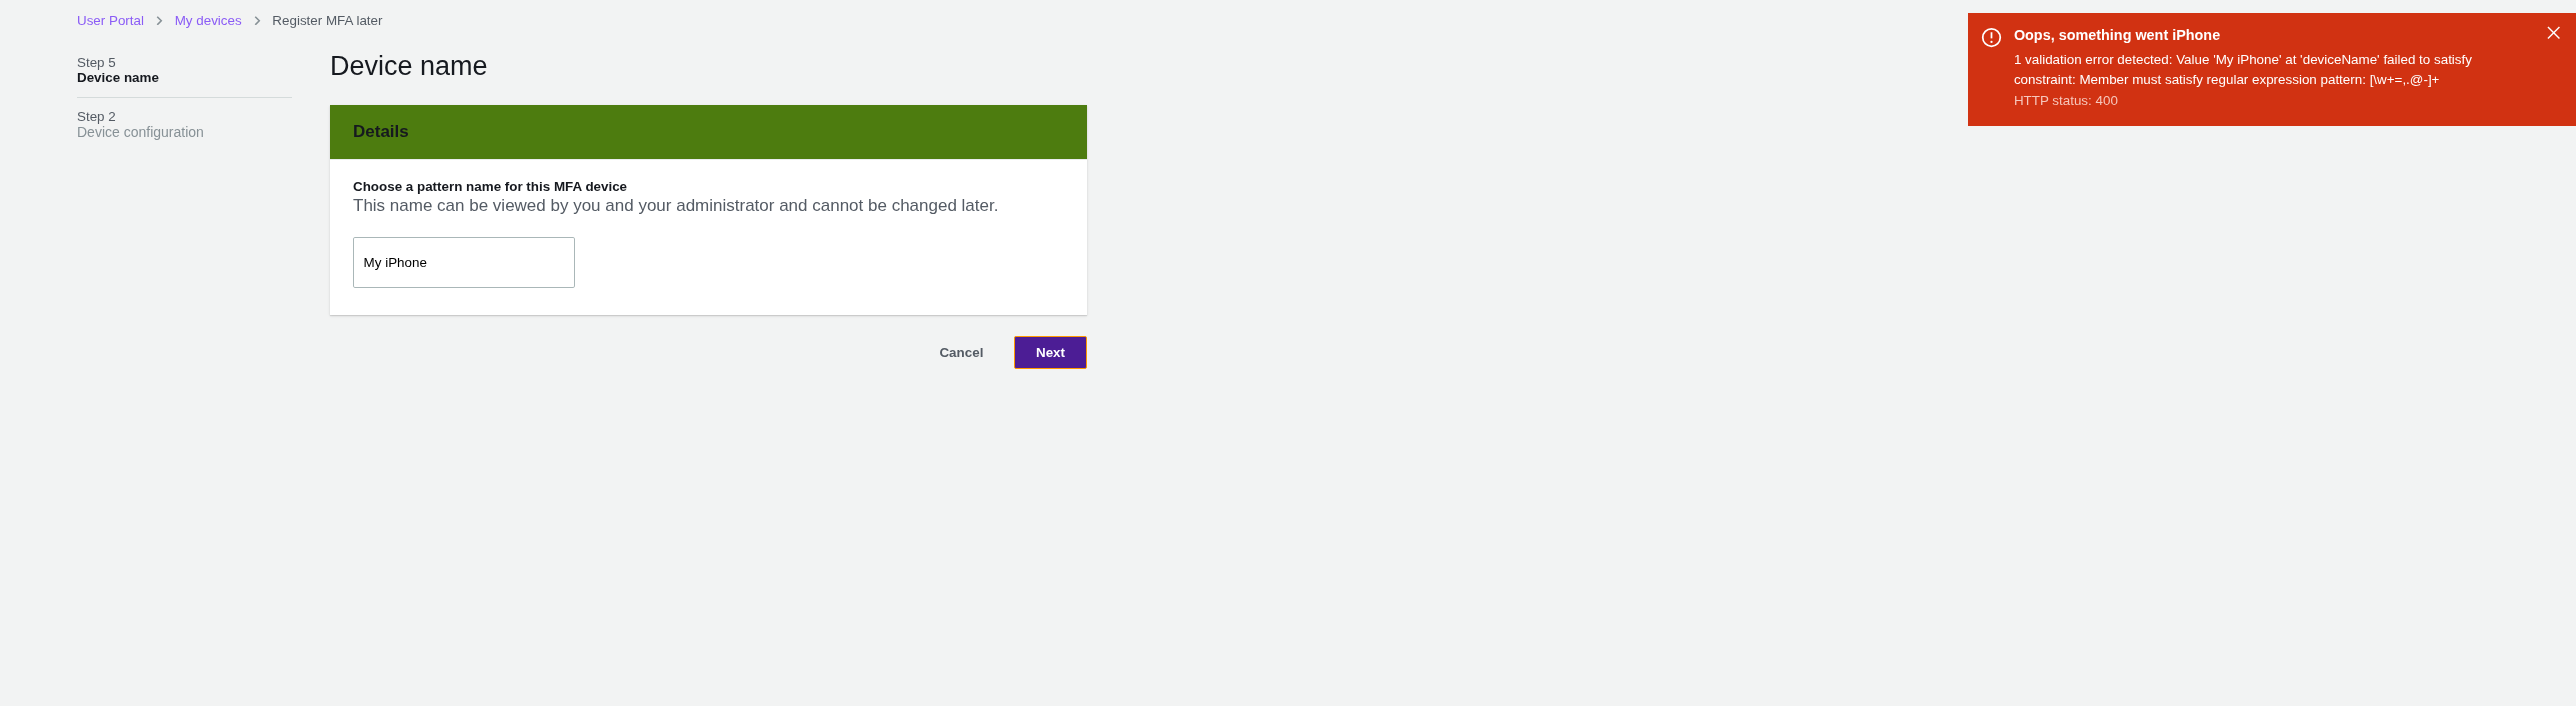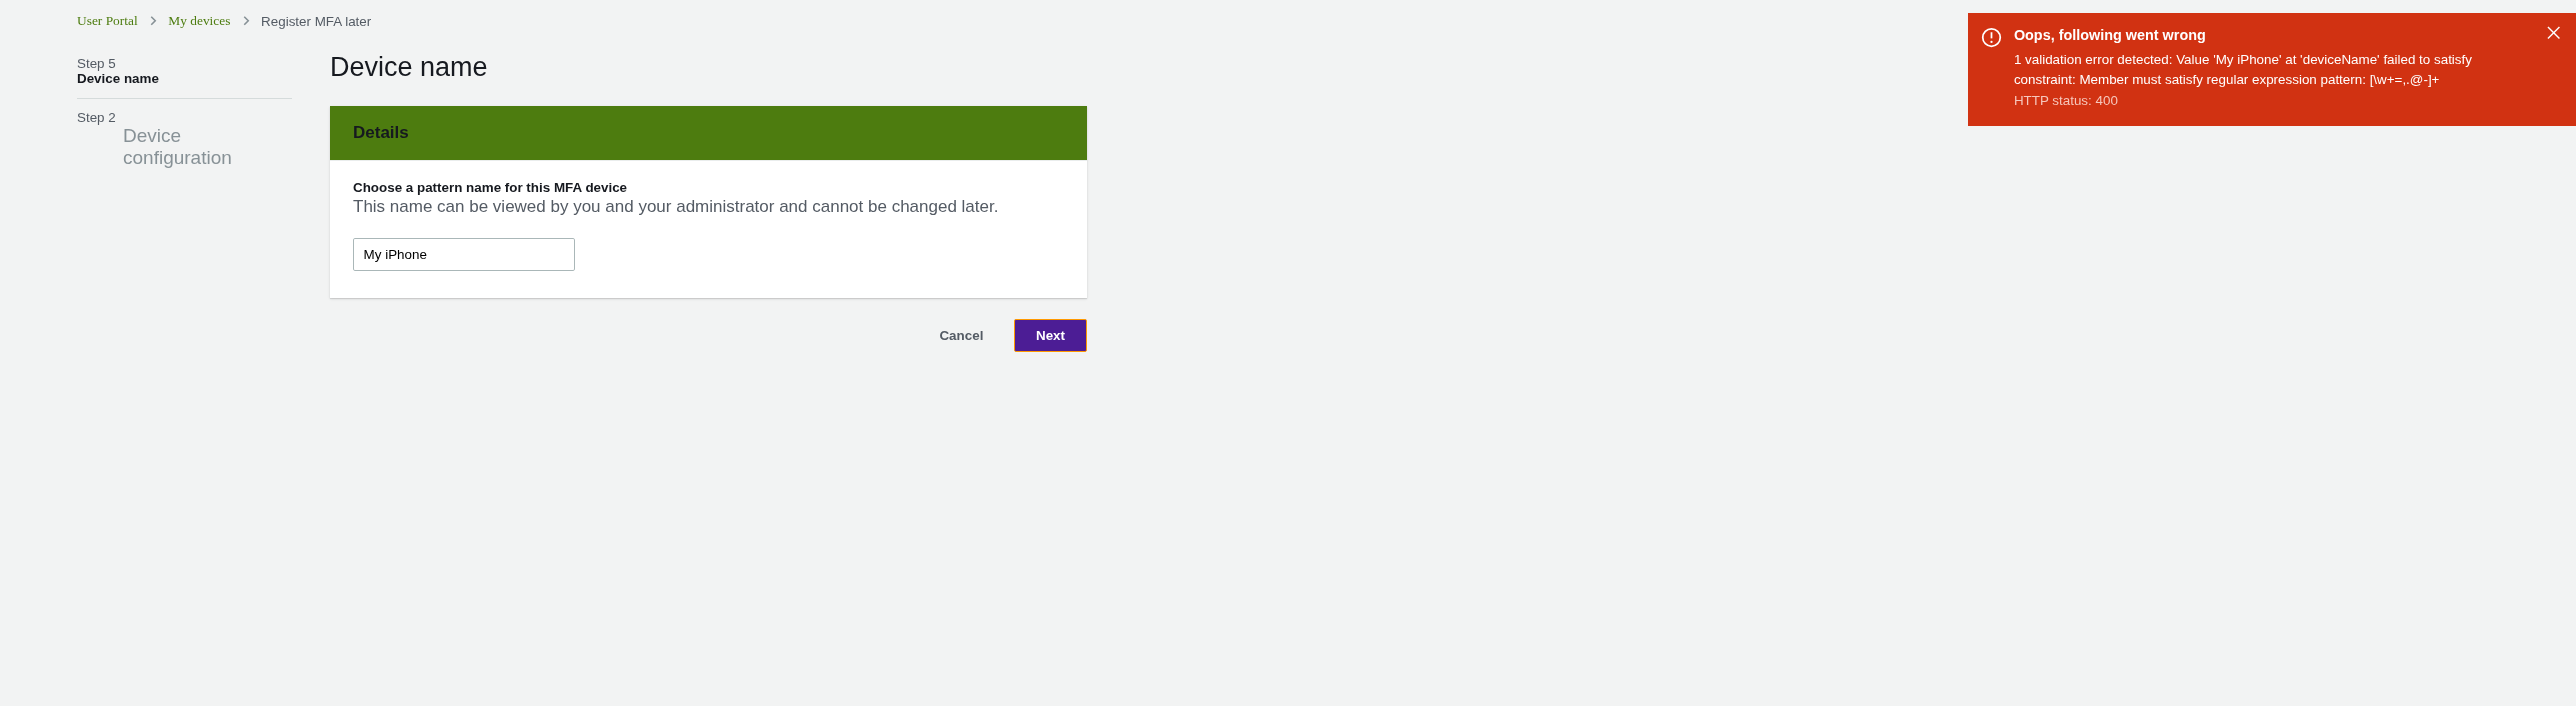--- a/index.html
+++ b/index.html
@@ -14,24 +14,23 @@
       padding: 13.4px 77px 38px 77px;
     }
     .breadcrumb {
       display: flex;
       align-items: center;
       gap: 11.5px;
       font-size: 13.4px;
       margin-bottom: 23px;
     }
     .breadcrumb a {
-      color: #4d7c0f;
+      color: #8b5cf6;
       text-decoration: none;
       cursor: pointer;
-      font-family: Liberation Serif, serif;
     }
     .breadcrumb .sep { color: #879196; }
     .breadcrumb .current { color: #545b64; }
     .layout {
       display: flex;
       gap: 38px;
     }
     .steps {
       width: 215px;
       flex-shrink: 0;
@@ -46,23 +45,22 @@
     .step-num {
       font-size: 13.4px;
       color: #545b64;
     }
     .step-label-active {
       font-size: 13.4px;
       font-weight: 700;
       color: #16191f;
     }
     .step-label {
-      font-size: 19px;
+      font-size: 14px;
       color: #879196;
-      margin-left: 46px;
     }
     .main {
       flex: 1;
       max-width: 757px;
     }
     h1.page-title {
       font-size: 27px;
       font-weight: 400;
       margin-bottom: 23px;
     }
@@ -87,21 +85,21 @@
       font-weight: 700;
       margin-bottom: 1.9px;
     }
     .field-help {
       font-size: 17px;
       color: #545b64;
       margin-bottom: 21px;
     }
     input[type=text].device {
       width: 222px;
-      height: 33px;
+      height: 51px;
       padding: 3.8px 9.6px;
       font-size: 13.4px;
       border: 1px solid #aab7b8;
       border-radius: 1.9px;
     }
     .actions {
       display: flex;
       justify-content: flex-end;
       gap: 9.6px;
       margin-top: 21px;
@@ -216,21 +214,21 @@
 
 <div class="toast">
   <span class="icon">
     <svg width="21" height="21" viewBox="0 0 24 24">
       <circle cx="12" cy="12" r="10" fill="none" stroke="#fff" stroke-width="2"></circle>
       <line x1="12" y1="6" x2="12" y2="13" stroke="#fff" stroke-width="2"></line>
       <circle cx="12" cy="17" r="1.3" fill="#fff"></circle>
     </svg>
   </span>
   <div class="content">
-    <div class="title">Oops, following went wrong</div>
+    <div class="title">Oops, something went iPhone</div>
     <div>1 validation error detected: Value 'My iPhone' at 'deviceName' failed to satisfy constraint: Member must satisfy regular expression pattern: [\w+=,.@-]+</div>
     <div class="muted">HTTP status: 400</div>
   </div>
   <span class="close">
     <svg width="13.4" height="13.4" viewBox="0 0 14 14">
       <line x1="1" y1="1" x2="13" y2="13" stroke="#fff" stroke-width="1.5"></line>
       <line x1="13" y1="1" x2="1" y2="13" stroke="#fff" stroke-width="1.5"></line>
     </svg>
   </span>
 </div>

